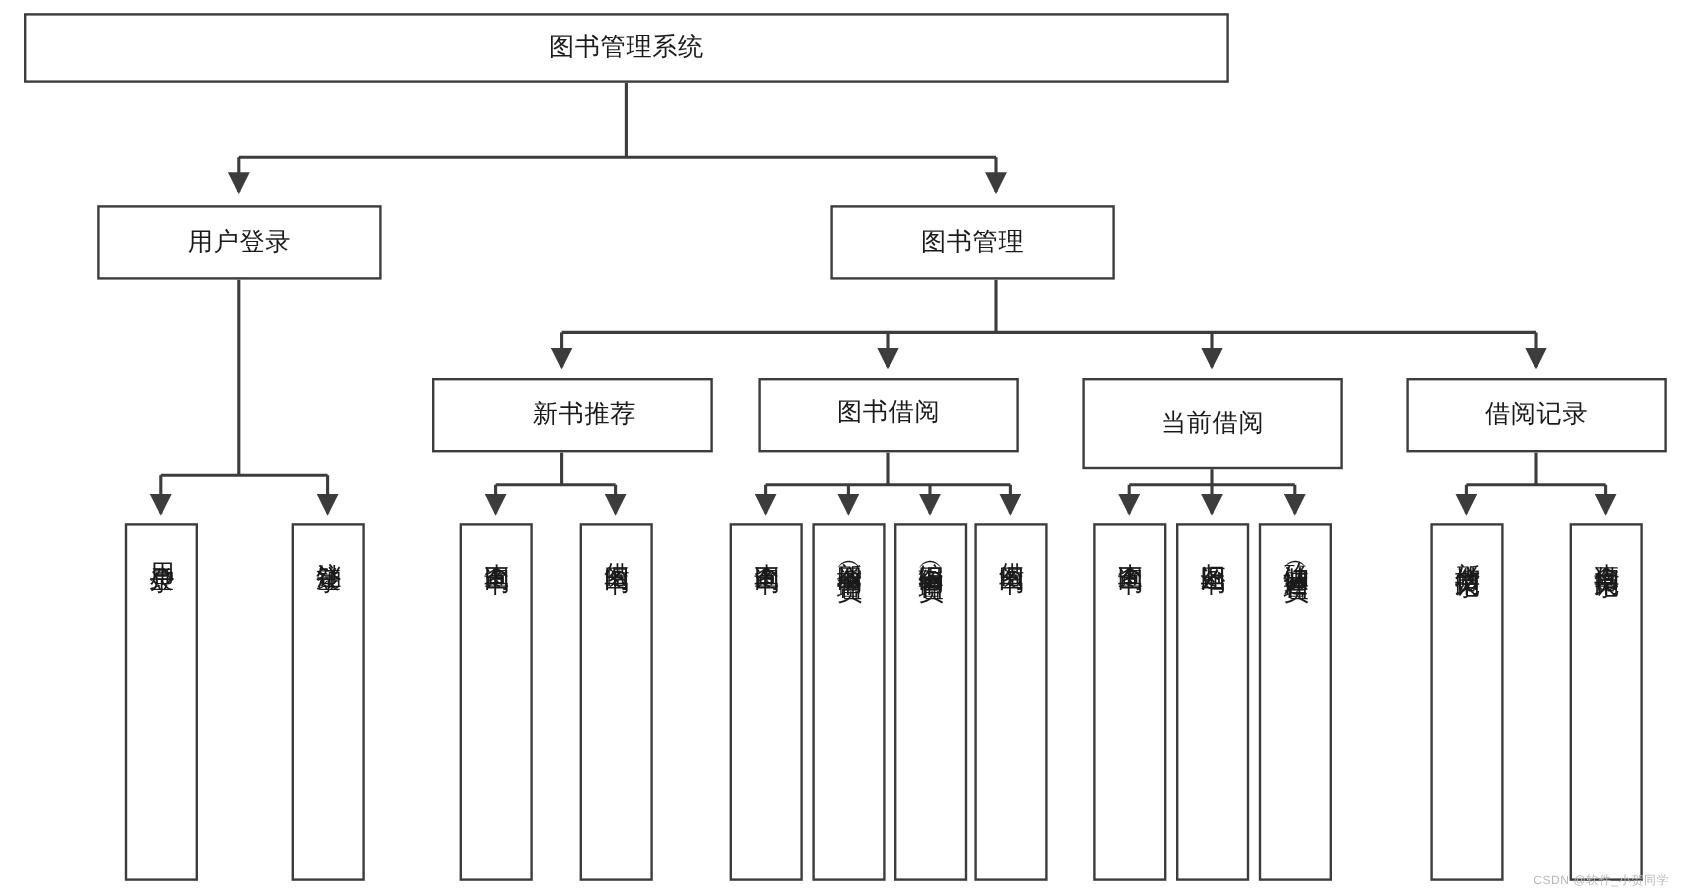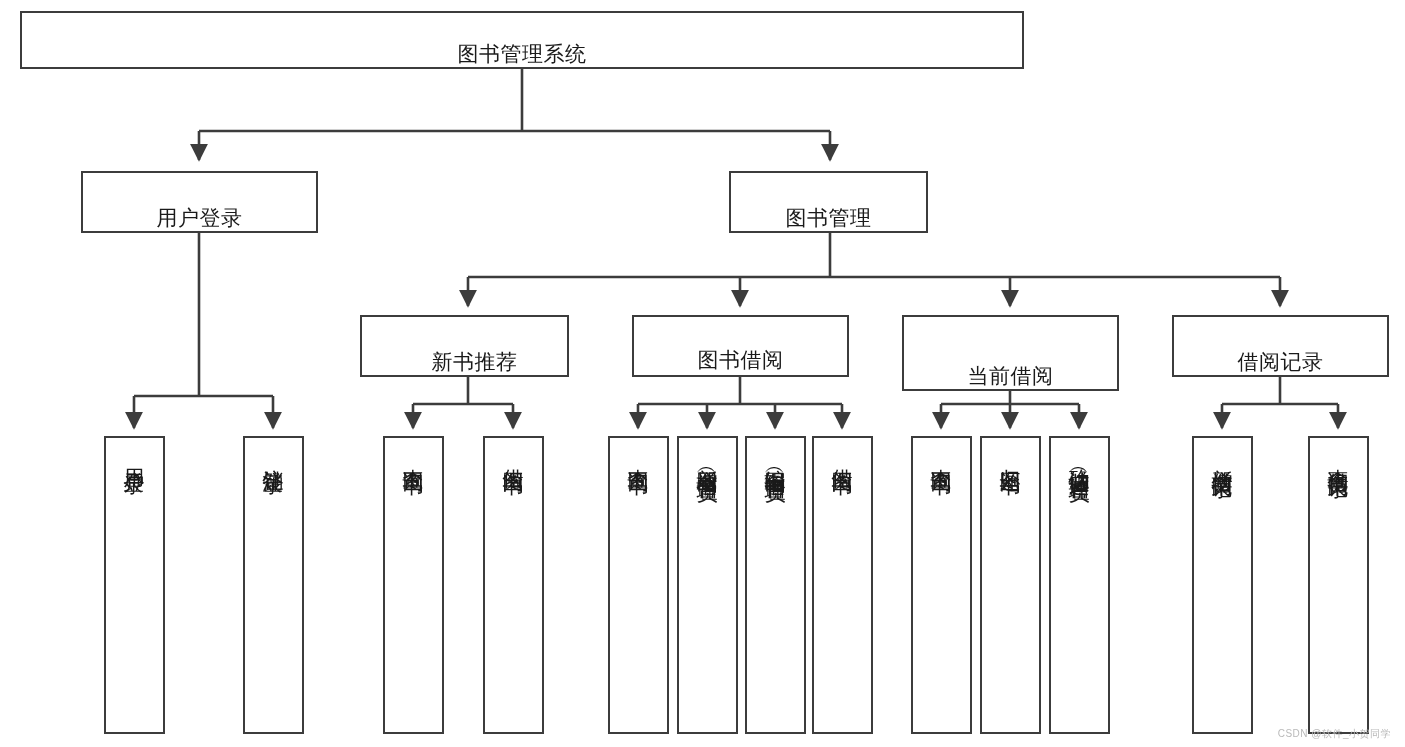--- a/index.html
+++ b/index.html
@@ -25,21 +25,21 @@
     width: 1405px;
     height: 747px;
     pointer-events: none;
   }
   .node {
     position: absolute;
     box-sizing: border-box;
     background: #ffffff;
     border: 2px solid #3c3c3c;
     display: flex;
-    align-items: flex-end;
+    align-items: center;
     justify-content: center;
     overflow: hidden;
   }
   .node .label {
     color: #1a1a1a;
     text-align: center;
     line-height: 1.18;
     white-space: pre;
   }
   .node.horiz .label {
@@ -124,25 +124,25 @@
     </g>
   </svg>
 
   <div class="node horiz" style="left:20px; top:11px; width:1004px; height:58px;">
     <span class="label">图书管理系统</span>
   </div>
 
   <div class="node horiz" style="left:81px; top:171px; width:237px; height:62px;">
     <span class="label">用户登录</span>
   </div>
-  <div class="node horiz" style="left:729px; top:171px; width:199px; height:62px;">
+  <div class="node horiz" style="left:692px; top:171px; width:237px; height:62px;">
     <span class="label">图书管理</span>
   </div>
 
-  <div class="node horiz" style="left:360px; top:315px; width:209px; height:62px;padding-left:20px;">
+  <div class="node horiz" style="left:360px; top:315px; width:234px; height:62px;padding-left:20px;">
     <span class="label">新书推荐</span>
   </div>
   <div class="node horiz" style="left:632px; top:315px; width:217px; height:62px;font-family:Liberation Mono, monospace;">
     <span class="label">图书借阅</span>
   </div>
   <div class="node horiz" style="left:902px; top:315px; width:217px; height:76px;">
     <span class="label">当前借阅</span>
   </div>
   <div class="node horiz" style="left:1172px; top:315px; width:217px; height:62px;">
     <span class="label">借阅记录</span>

